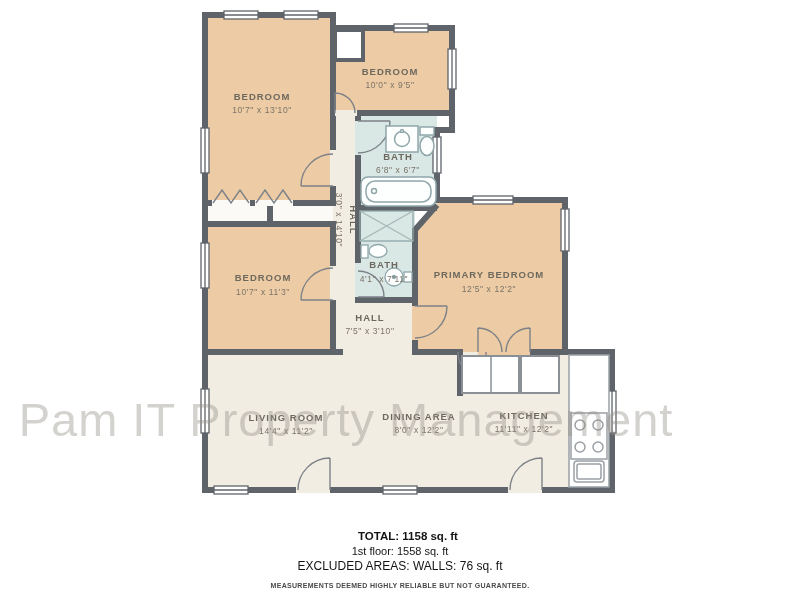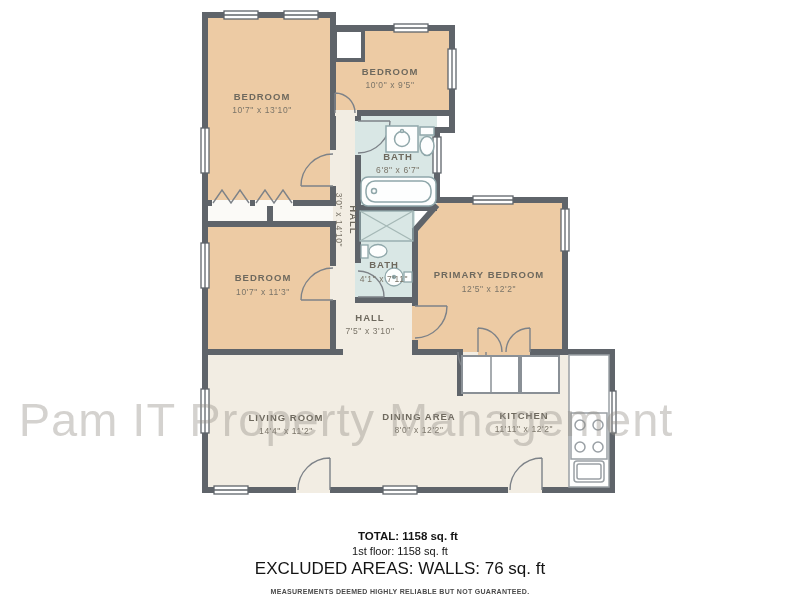--- a/index.html
+++ b/index.html
@@ -7,21 +7,21 @@
          font-family:"Liberation Sans",sans-serif;}
   svg{position:absolute;left:0;top:0;}
   .room-name{font-size:9.5px;letter-spacing:1px;fill:#6e695e;text-anchor:middle;font-weight:bold;}
   .room-dims{font-size:8.5px;letter-spacing:0.6px;fill:#7a7468;text-anchor:middle;}
   .watermark{position:absolute;left:0;top:392px;width:692px;text-align:center;
              font-size:47px;font-weight:400;letter-spacing:1px;white-space:nowrap;
              color:rgba(148,143,136,0.40);z-index:5;pointer-events:none;}
   .footer{position:absolute;left:0;top:530px;width:800px;text-align:center;color:#141414;z-index:6;}
   .footer .total{font-size:11.5px;font-weight:bold;margin:0 0 3px 16px;}
   .footer .floor{font-size:11px;margin:0 0 2px 0;}
-  .footer .excluded{font-size:17px;margin:0 0 9px 0;}
+  .footer .excluded{font-size:12px;margin:0 0 9px 0;}
   .footer .disclaimer{font-size:7px;font-weight:bold;color:#4a4a4a;letter-spacing:0.3px;}
 </style>
 </head>
 <body>
 
 <div class="stage">
 
   <svg width="800" height="600" viewBox="0 0 800 600">
 
     <g>
@@ -206,18 +206,18 @@
 
       <text class="room-name" x="524" y="419">KITCHEN</text>
       <text class="room-dims" x="524" y="432">11'11" x 12'2"</text>
     </g>
   </svg>
 
   <div class="watermark">Pam IT Property Management</div>
 
   <div class="footer">
     <div class="total">TOTAL: 1158 sq. ft</div>
-    <div class="floor">1st floor: 1158 sq. ft</div>
+    <div class="floor">1st floor: 1558 sq. ft</div>
     <div class="excluded">EXCLUDED AREAS: WALLS: 76 sq. ft</div>
     <div class="disclaimer">MEASUREMENTS DEEMED HIGHLY RELIABLE BUT NOT GUARANTEED.</div>
   </div>
 
 </div>
 
 </body></html>

